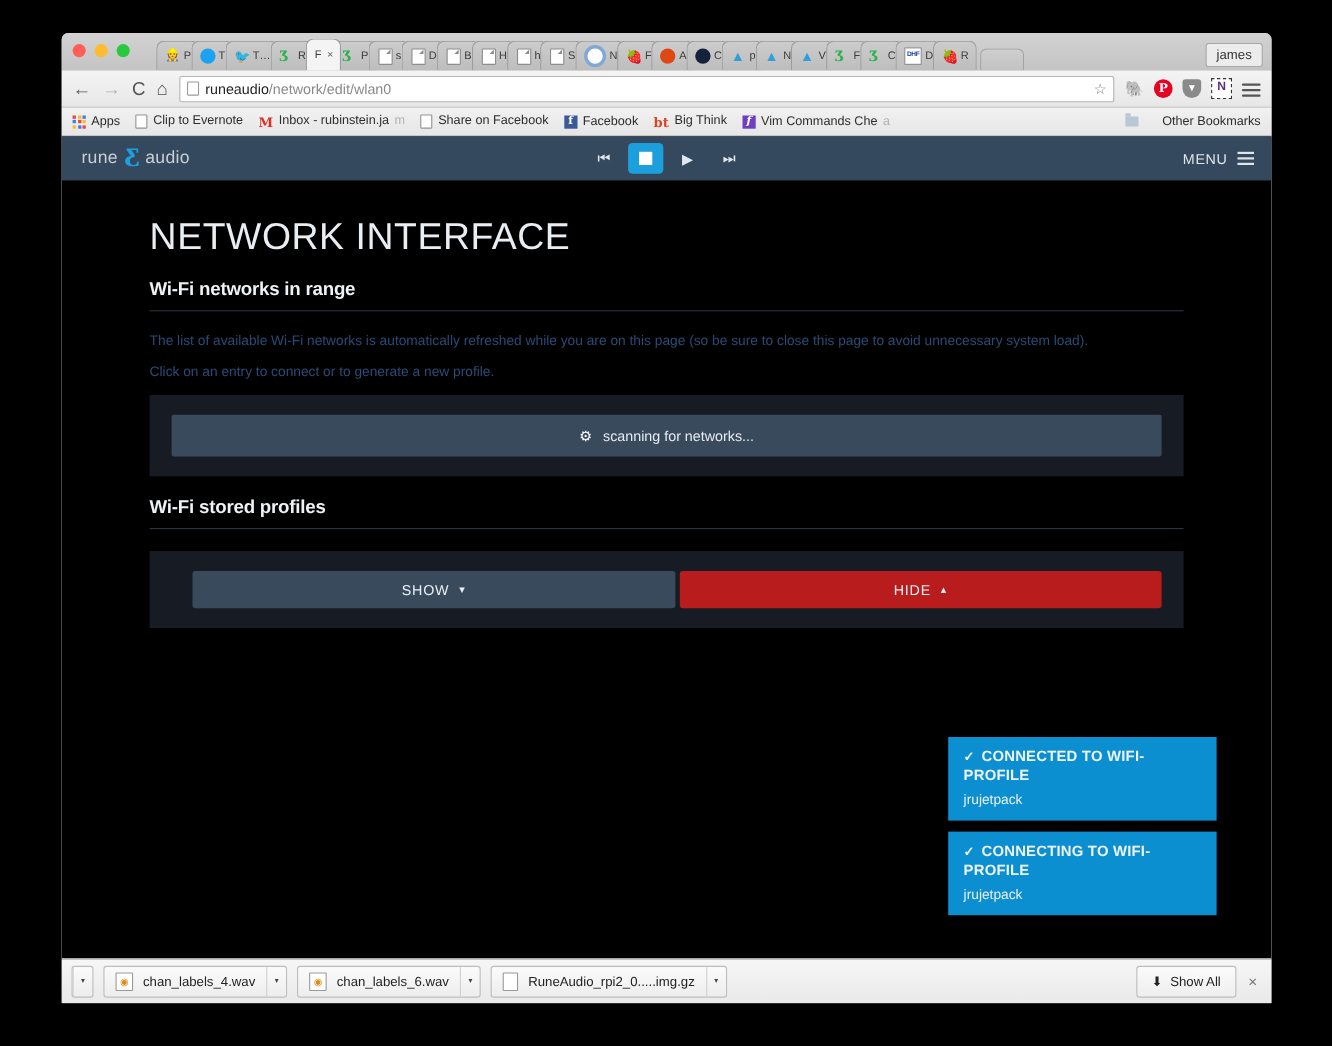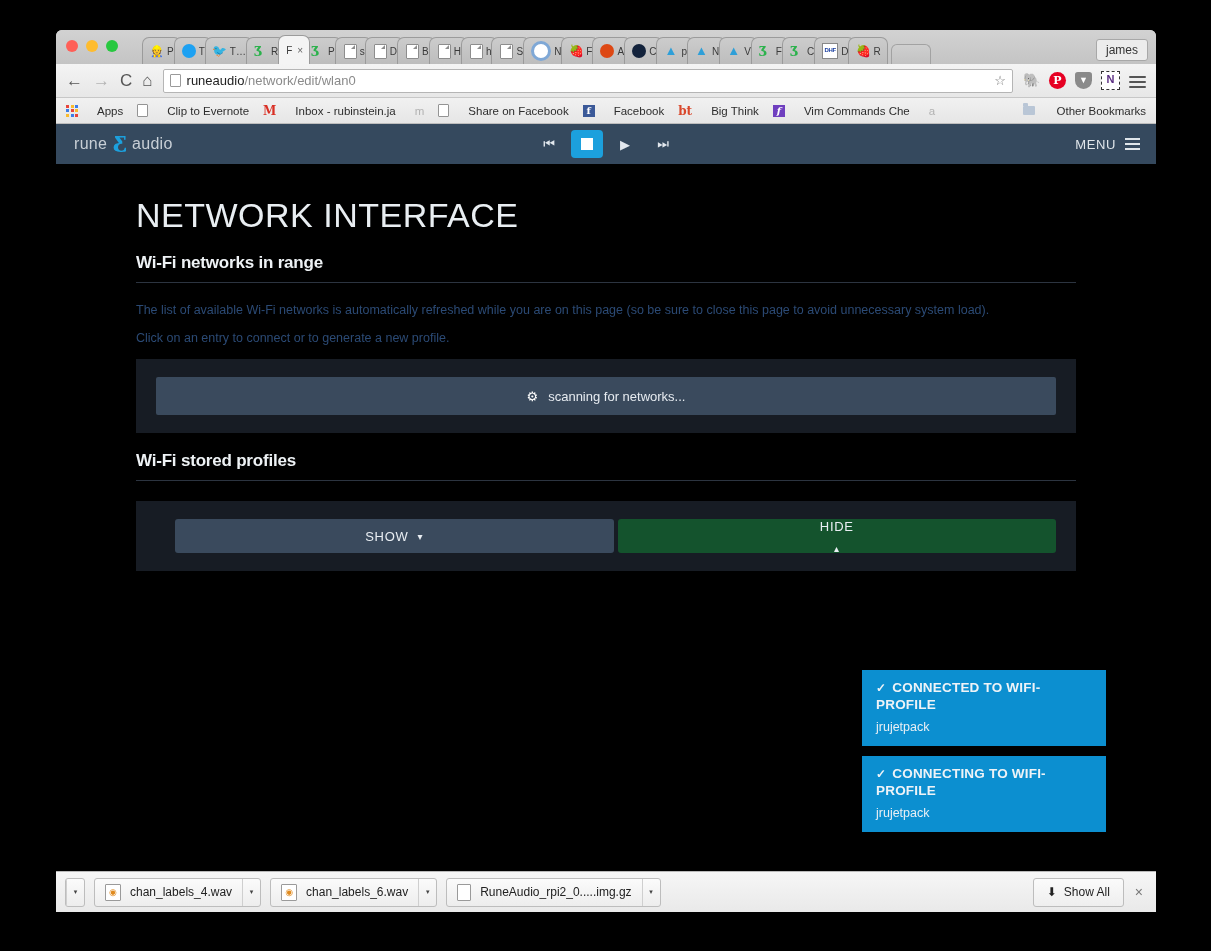--- a/index.html
+++ b/index.html
@@ -232,21 +232,21 @@
     background: linear-gradient(#f1f1f1, #e6e6e6);
     border-bottom: 1px solid #bdbdbd;
     display: flex;
     align-items: center;
     padding: 0 10px;
     gap: 14px;
     font-size: 11.5px;
     color: #333;
     position: relative;
   }
-  .bm { display: flex; align-items: center; gap: 19px; white-space: nowrap; }
+  .bm { display: flex; align-items: flex-start; gap: 5px; white-space: nowrap; }
   .bm-label { color: #2d2d2d; }
   .bm-label.faded { color: #b2b2b2; }
   .bm-doc {
     width: 9px; height: 11px;
     border: 1px solid #949494; background: #fff; border-radius: 1px;
   }
   .apps-grid {
     display: grid; grid-template-columns: repeat(3, 3px);
     grid-template-rows: repeat(3, 3px); gap: 1.5px;
   }
@@ -363,21 +363,21 @@
     flex: 1;
     height: 34px;
     display: flex; align-items: center; justify-content: center;
     gap: 9px;
     font-size: 13px; letter-spacing: 0.7px;
     color: #e9eef3;
     border-radius: 3px;
     cursor: pointer;
   }
   .tgl.show { background: #3a4a5d; margin-right: 4px; }
-  .tgl.hide { background: #14532d; flex-direction: column; }
+  .tgl.hide { background: #b91c1c; }
   .caret { font-size: 10px; }
 
   
   .toasts {
     position: absolute;
     right: 50px;
     top: 546px;
     width: 244px;
     display: flex;
     flex-direction: column;

